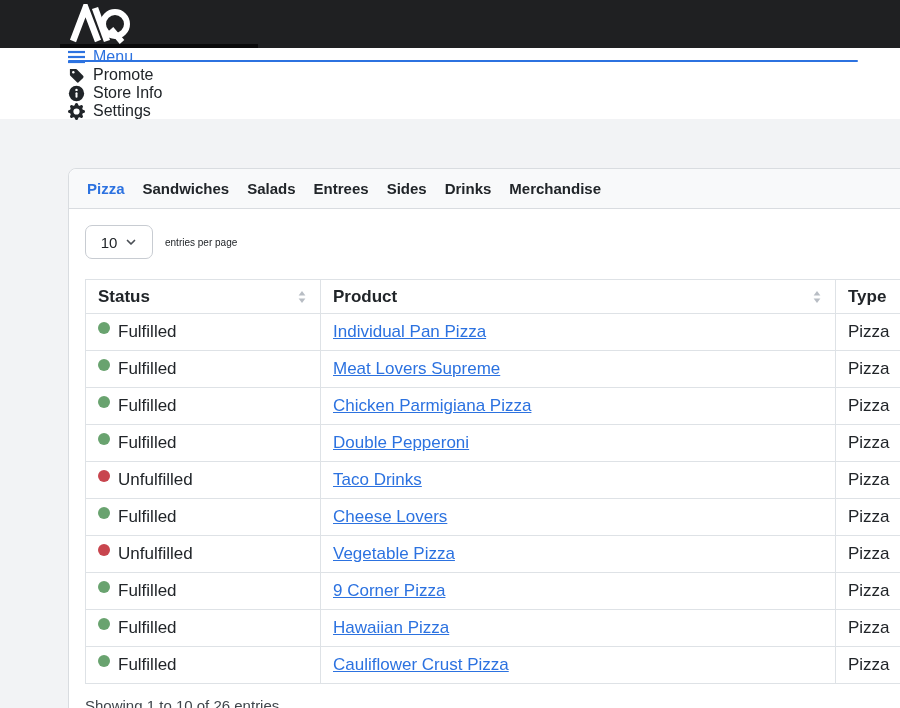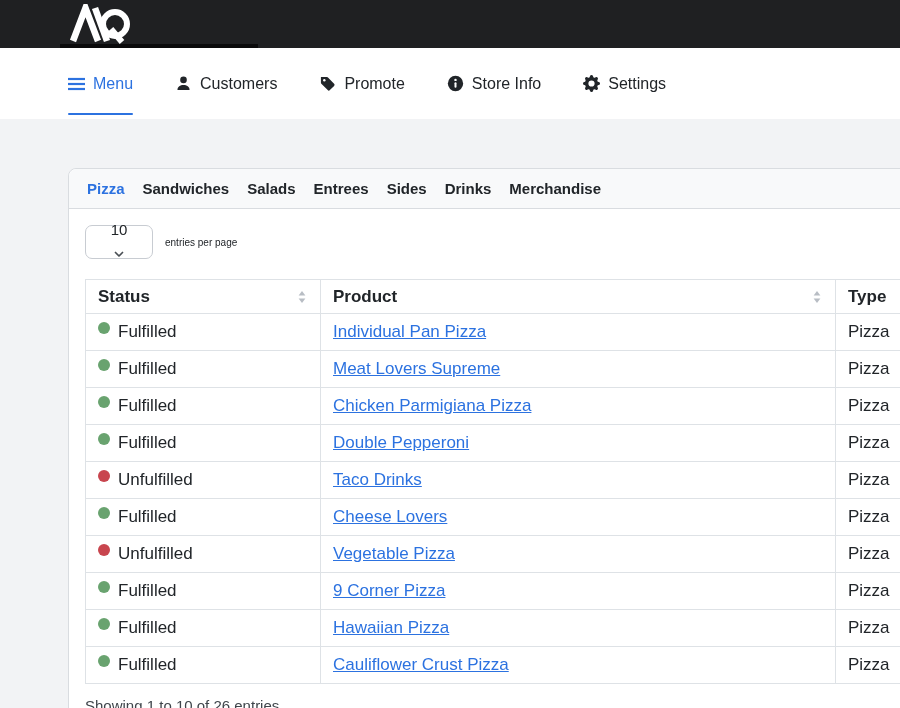--- a/index.html
+++ b/index.html
@@ -12,42 +12,42 @@
   body{font-family:"Liberation Sans","DejaVu Sans",sans-serif;color:#212529;}
   .screen{position:relative;width:900px;height:708px;overflow:hidden;background:#f2f3f5;}
 
   
   .topbar{position:absolute;left:0;top:0;width:900px;height:48px;background:#1f2022;}
   .logo{position:absolute;left:64px;top:4px;height:40px;width:70px;}
   .logo-strip{position:absolute;left:60px;top:44px;width:198px;height:4px;background:#0a0a0b;}
 
   
   .navbar{position:absolute;left:0;top:48px;width:900px;height:71px;background:#ffffff;
-          display:flex;align-items:stretch;padding-left:68px;}
+          display:flex;align-items:stretch;padding-left:68px;flex-direction:column;}
   .nav-item{position:relative;display:flex;align-items:center;gap:8px;margin-right:42px;
             font-size:16px;color:#212529;cursor:pointer;white-space:nowrap;}
   .nav-item .nicon{display:flex;align-items:center;}
   .nav-item.active{color:var(--accent);}
   .nav-item.active svg .stroke-ink{stroke:var(--accent);}
   .nav-item.active::after{content:"";position:absolute;left:0;right:0;bottom:4px;height:2px;
             background:var(--accent);border-radius:2px;}
 
   
   .card{position:absolute;left:68px;top:168px;width:960px;height:620px;background:#ffffff;
         border:1px solid #d9dce0;border-radius:8px;}
   .card-header{height:40px;background:#f8f9fa;border-bottom:1px solid #d9dce0;
         border-radius:8px 8px 0 0;display:flex;align-items:center;padding:0 18px;}
   .tab{font-size:15px;font-weight:700;color:#212529;margin-right:18px;cursor:pointer;white-space:nowrap;}
   .tab.active{color:var(--accent);}
   .card-body{padding:16px;}
 
   
   .entries-row{display:flex;align-items:center;margin-bottom:20px;}
   .select{width:68px;height:34px;border:1px solid #c8ccd2;border-radius:7px;background:#fff;
-        display:flex;align-items:center;justify-content:center;gap:8px;font-size:15px;cursor:pointer;flex-direction:column;}
+        display:flex;align-items:center;justify-content:center;gap:8px;font-size:15px;cursor:pointer;}
   .entries-label{margin-left:12px;font-size:10px;}
 
   
   table{border-collapse:collapse;table-layout:fixed;width:928px;}
   col.c-status{width:235px;} col.c-product{width:515px;} col.c-type{width:178px;}
   th,td{border:1px solid var(--border);text-align:left;vertical-align:middle;
         font-size:17px;overflow:hidden;white-space:nowrap;}
   th{height:34px;font-weight:700;padding:0 12px;position:relative;}
   td{height:37px;padding:0 12px;}
   .sort{position:absolute;right:14px;top:50%;transform:translateY(-50%);display:flex;
@@ -82,29 +82,20 @@
           <g class="stroke-ink" stroke="#212529" stroke-width="2.2">
             <line x1="0" y1="2" x2="17" y2="2"></line>
               <line x1="0" y1="7" x2="17" y2="7"></line>
               <line x1="0" y1="12" x2="17" y2="12"></line>
           </g>
         </svg>
       </span>
       <span>Menu</span>
     </div>
 
-    <div class="nav-item">
-      <span class="nicon">
-        <svg width="17" height="17" viewBox="0 0 16 16" fill="#212529">
-          <circle cx="8" cy="4.6" r="3.1"></circle>
-          <path d="M2.3 14.2c0-3.1 2.6-4.7 5.7-4.7s5.7 1.6 5.7 4.7z"></path>
-        </svg>
-      </span>
-      <span>Customers</span>
-    </div>
 
 
     <div class="nav-item">
       <span class="nicon">
         <svg width="17" height="17" viewBox="0 0 16 16">
           <path d="M1.8 1.8 h5.4 a1.4 1.4 0 0 1 1 .4 l6 6 a1.45 1.45 0 0 1 0 2.05 l-3.95 3.95 a1.45 1.45 0 0 1-2.05 0 l-6-6 a1.4 1.4 0 0 1-.4-1 z" fill="#212529"></path>
           <circle cx="5" cy="5" r="1.15" fill="#ffffff"></circle>
         </svg>
       </span>
       <span>Promote</span>

